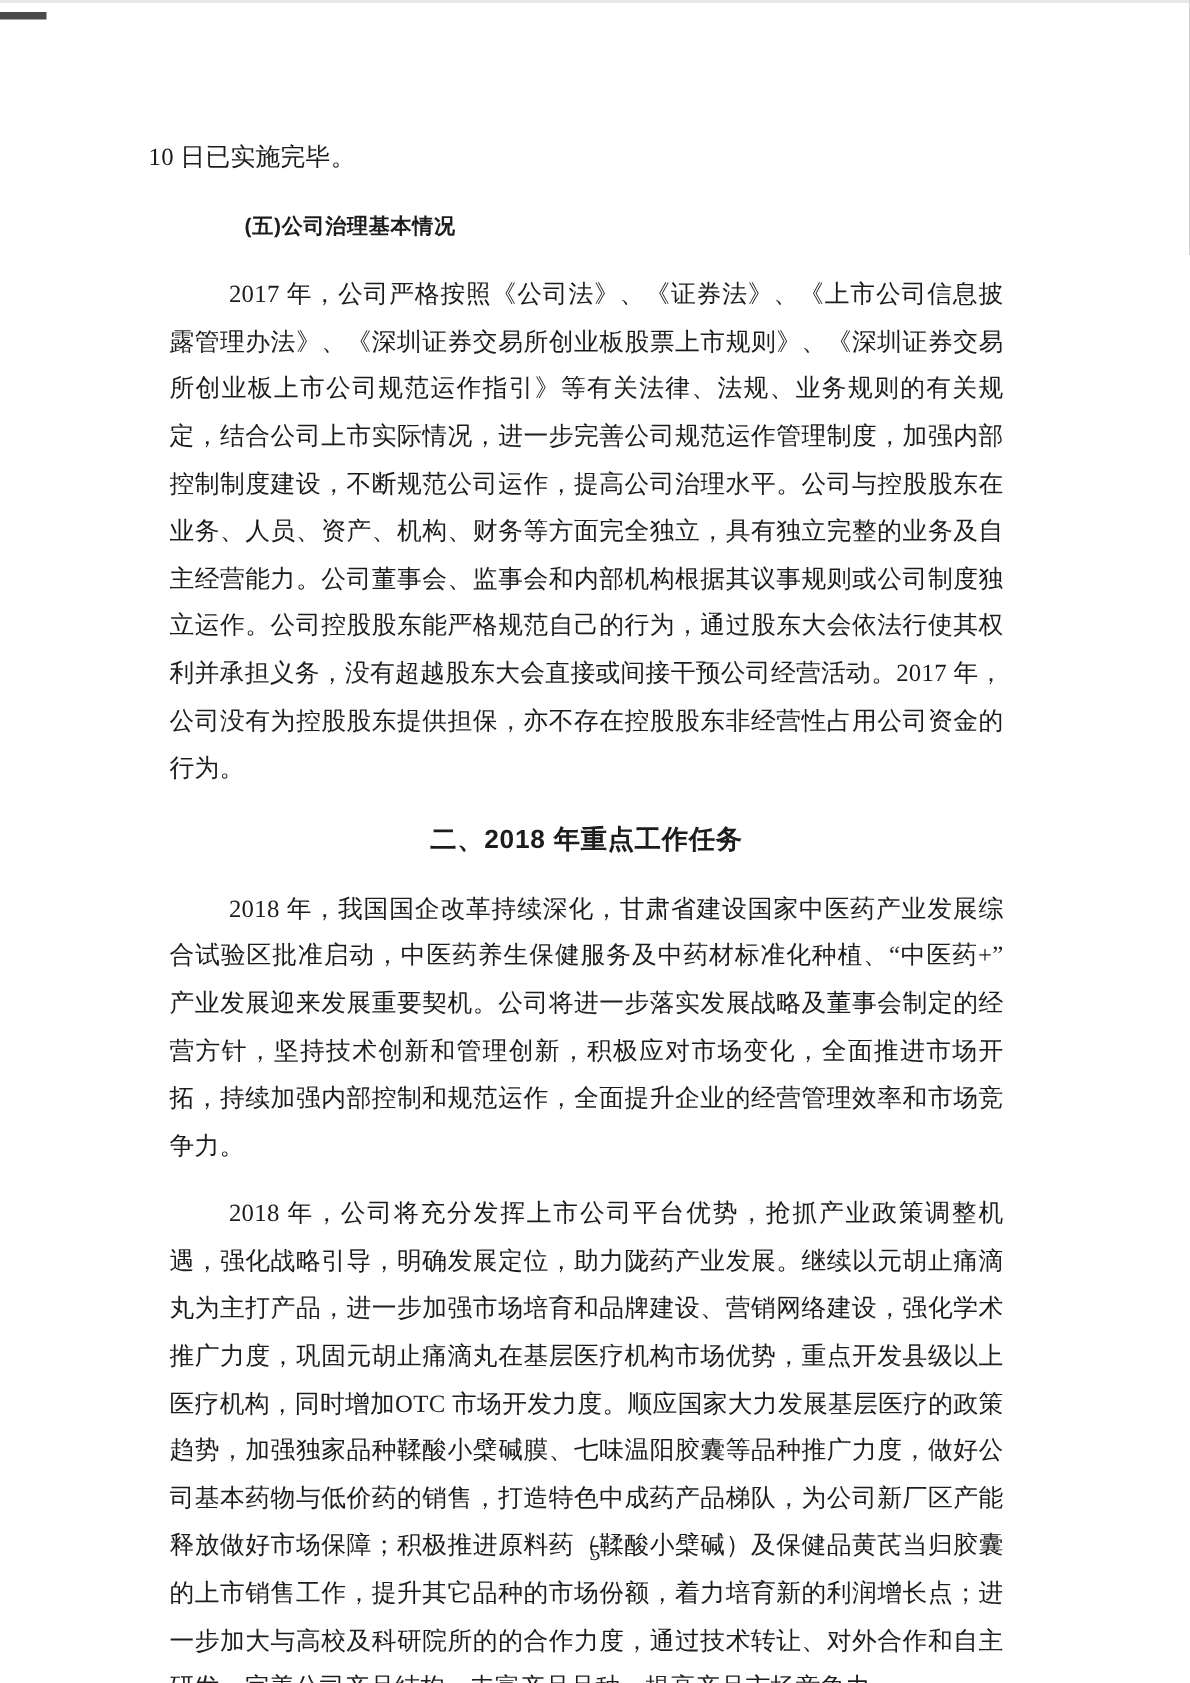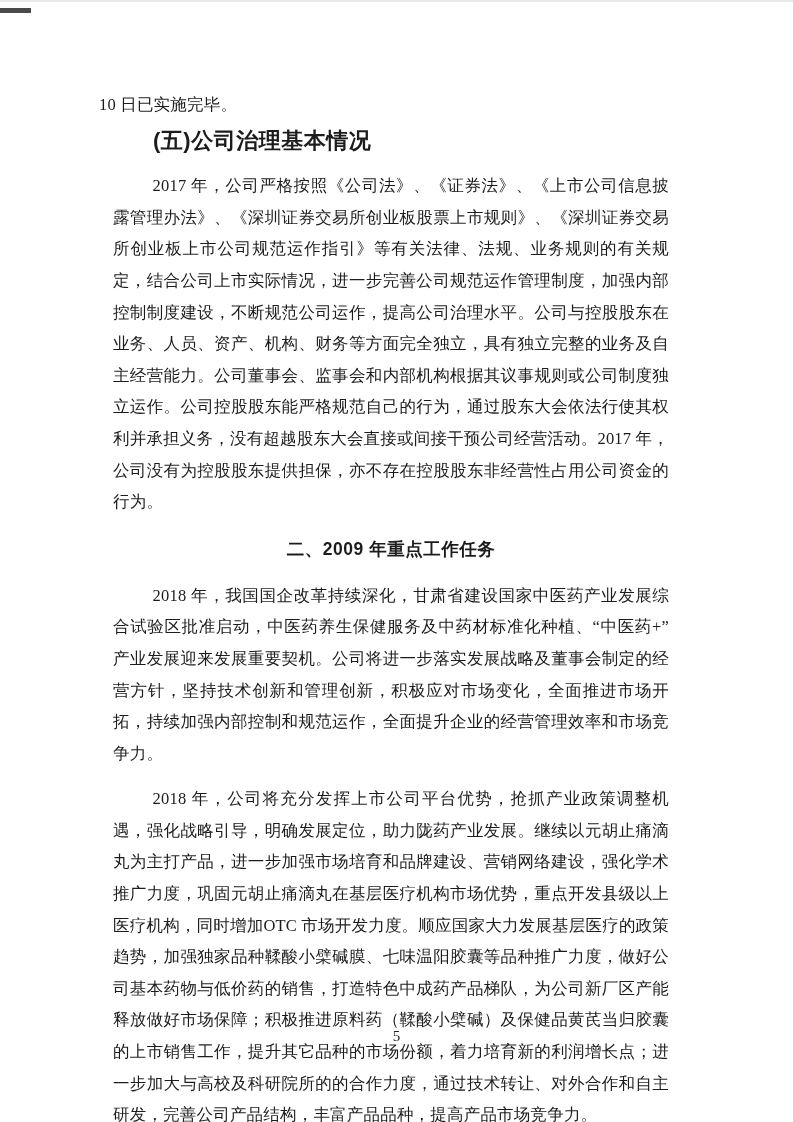--- a/index.html
+++ b/index.html
@@ -48,22 +48,22 @@
   }
   .para {
     margin: 14px;
     text-indent: 2.4em;
   }
   .para-continuation {
     margin: 0;
     text-indent: 0;
   }
   .sub-heading {
-    margin: 4px;
-    font-size: 22px;
+    margin: 14px;
+    font-size: 14px;
     line-height: 31.6px;
     font-weight: bold;
     text-indent: 50px;
     font-family: "Liberation Sans", "DejaVu Sans", sans-serif;
     letter-spacing: 0.5px;
   }
   .section-title {
     margin: 10px 0 10px 0;
     font-size: 17.5px;
     line-height: 34px;
@@ -93,21 +93,21 @@
   <div class="scan-artifact"></div>
 
   <div class="content">
 
     <p class="para-continuation">10 日已实施完毕。</p>
 
     <h3 class="sub-heading">(五)公司治理基本情况</h3>
 
     <p class="para">2017 年，公司严格按照《公司法》、《证券法》、《上市公司信息披露管理办法》、《深圳证券交易所创业板股票上市规则》、《深圳证券交易所创业板上市公司规范运作指引》等有关法律、法规、业务规则的有关规定，结合公司上市实际情况，进一步完善公司规范运作管理制度，加强内部控制制度建设，不断规范公司运作，提高公司治理水平。公司与控股股东在业务、人员、资产、机构、财务等方面完全独立，具有独立完整的业务及自主经营能力。公司董事会、监事会和内部机构根据其议事规则或公司制度独立运作。公司控股股东能严格规范自己的行为，通过股东大会依法行使其权利并承担义务，没有超越股东大会直接或间接干预公司经营活动。2017 年，公司没有为控股股东提供担保，亦不存在控股股东非经营性占用公司资金的行为。</p>
 
-    <h2 class="section-title">二、2009 年重点工作任务</h2>
+    <h2 class="section-title">二、2018 年重点工作任务</h2>
 
     <p class="para">2018 年，我国国企改革持续深化，甘肃省建设国家中医药产业发展综合试验区批准启动，中医药养生保健服务及中药材标准化种植、“中医药+”产业发展迎来发展重要契机。公司将进一步落实发展战略及董事会制定的经营方针，坚持技术创新和管理创新，积极应对市场变化，全面推进市场开拓，持续加强内部控制和规范运作，全面提升企业的经营管理效率和市场竞争力。</p>
 
     <p class="para">2018 年，公司将充分发挥上市公司平台优势，抢抓产业政策调整机遇，强化战略引导，明确发展定位，助力陇药产业发展。继续以元胡止痛滴丸为主打产品，进一步加强市场培育和品牌建设、营销网络建设，强化学术推广力度，巩固元胡止痛滴丸在基层医疗机构市场优势，重点开发县级以上医疗机构，同时增加OTC 市场开发力度。顺应国家大力发展基层医疗的政策趋势，加强独家品种鞣酸小檗碱膜、七味温阳胶囊等品种推广力度，做好公司基本药物与低价药的销售，打造特色中成药产品梯队，为公司新厂区产能释放做好市场保障；积极推进原料药（鞣酸小檗碱）及保健品黄芪当归胶囊的上市销售工作，提升其它品种的市场份额，着力培育新的利润增长点；进一步加大与高校及科研院所的的合作力度，通过技术转让、对外合作和自主研发，完善公司产品结构，丰富产品品种，提高产品市场竞争力。</p>
 
   </div>
 
   <div class="footer">
     <span>5</span>
   </div>

